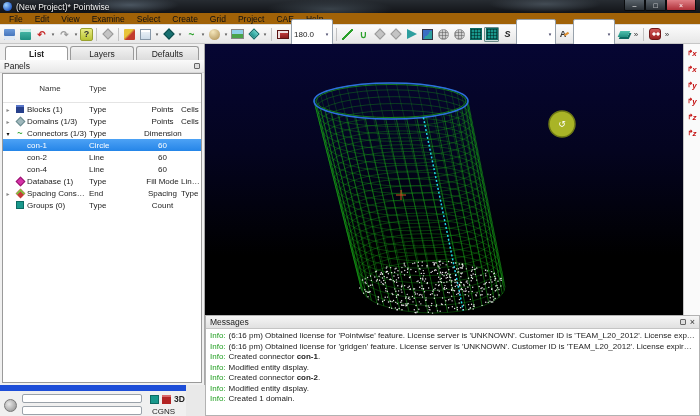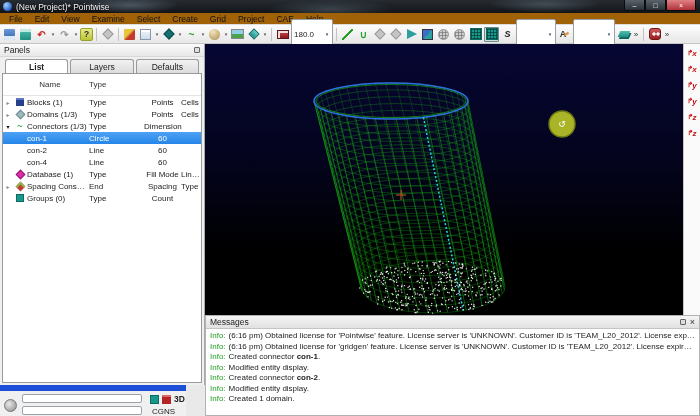--- a/index.html
+++ b/index.html
@@ -105,21 +105,21 @@
     border-radius:1px; display:block; }
   #tabs { display:flex; padding:2px 5px 0 5px; gap:2px; height:16px; }
   .tab { flex:1; border:1px solid #9a9a9a; border-bottom:none; border-radius:3px 3px 0 0;
     background:linear-gradient(#f2f2f2,#dcdcdc); font-size:8.5px; display:flex;
     align-items:center; justify-content:center; }
   .tab.active { background:#fff; font-weight:bold; }
   #tree { flex:1; background:#fff; border:1px solid #9a9a9a; margin:0 2px 2px 2px;
     overflow:hidden; }
   .thead, .trow { display:grid; grid-template-columns:10px 14px 60px 44px 50px 1fr;
     height:12px; align-items:center; font-size:8px; }
-  .thead { height:22px; border-bottom:1px solid #e4e4e4; color:#333; }
+  .thead { height:29px; border-bottom:1px solid #e4e4e4; color:#333; }
   .thead .hname { grid-column:2/4; text-align:center; }
   .thead .htype { grid-column:4/5; text-align:left; padding-left:2px; }
   .texp { text-align:center; font-size:6px; color:#888; }
   .texp.black { color:#111; }
   .tico { display:flex; align-items:center; justify-content:center; }
   .tname { white-space:nowrap; overflow:hidden; text-overflow:ellipsis; }
   .tc2 { padding-left:2px; white-space:nowrap; }
   .tc3 { text-align:center; white-space:nowrap;margin-left:13px; }
   .tc4 { white-space:nowrap; overflow:hidden; text-overflow:ellipsis; }
   .trow.selected { background:linear-gradient(#4da2f5,#2585e8); color:#fff; }
@@ -298,28 +298,28 @@
     </span>
   <span class="overflow">»</span>
   <span class="sep"></span>
   <span class="ic ic-mask">
       <span class="sq"></span>
     </span>
   <span class="overflow">»</span>
 </div>
 
 <div id="left-panel" class="abs">
-  <div id="panel-titlebar">
-    <span>Panels</span>
-    <span class="pin-icon"></span>
-  </div>
   <div id="tabs">
     <div class="tab active">List</div>
     <div class="tab">Layers</div>
     <div class="tab">Defaults</div>
+  </div>
+  <div id="panel-titlebar">
+    <span>Panels</span>
+    <span class="pin-icon"></span>
   </div>
   <div id="tree">
     <div class="thead">
       <span class="hname">Name</span>
       <span class="htype">Type</span>
     </div>
     <div class="trow">
       <span class="texp">▸</span>
       <span class="tico">
           <span class="cube3d"></span>

